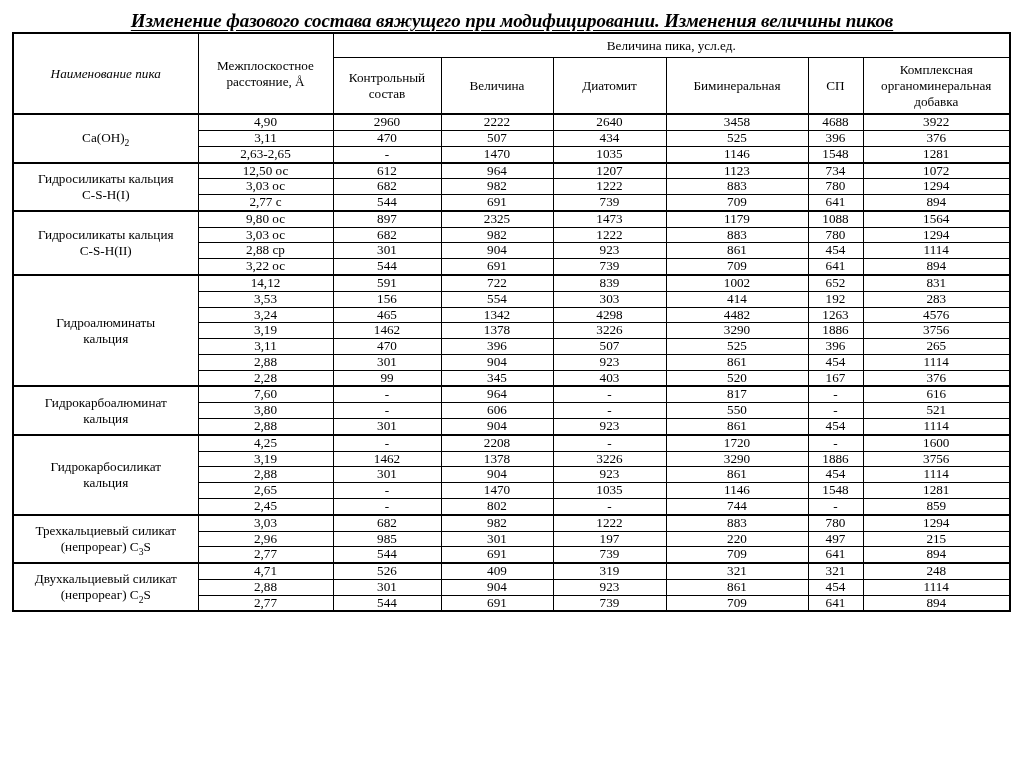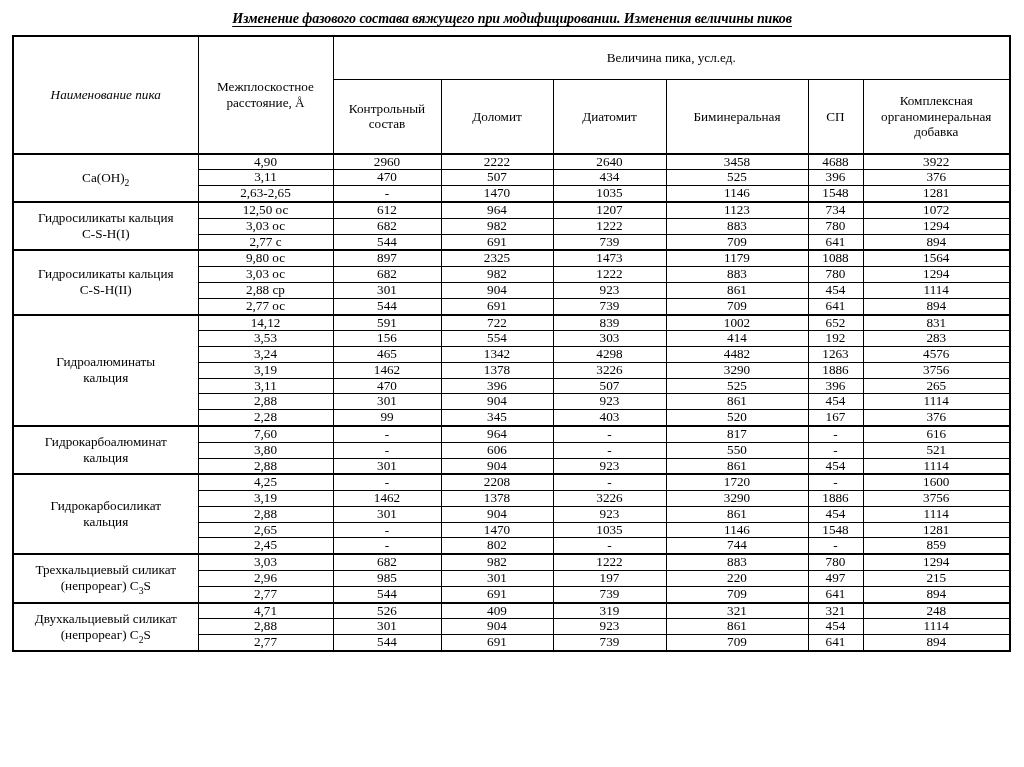--- a/index.html
+++ b/index.html
@@ -19,26 +19,25 @@
     position: relative;
     width: 1024px;
     height: 767px;
     box-sizing: border-box;
   }
   .doc-title {
     text-align: center;
     font-family: "Liberation Serif", "DejaVu Serif", serif;
     font-weight: bold;
     font-style: italic;
-    font-size: 14px;
+    font-size: 19px;
     letter-spacing: -0.1px;
     text-decoration: underline;
     text-underline-offset: 3px;
     padding-top: 11px;
-    padding-bottom: 9px;
     line-height: 1.1;
     white-space: nowrap;
   }
   .table-wrap {
     padding: 0 14px 0 12px;
   }
   table.peaks {
     border-collapse: collapse;
     width: 997px;
     table-layout: fixed;
@@ -49,21 +48,21 @@
   table.peaks td {
     border: 1px solid #000000;
     text-align: center;
     vertical-align: middle;
     padding: 0;
     font-weight: normal;
     font-size: 13.2px;
     overflow: hidden;
   }
   table.peaks thead th {
-    padding: 13px 2px;
+    padding: 4px 2px;
     line-height: 1.18;
   }
   
   table.peaks {
     border: 2px solid #000000;
   }
   td.namecell {
     border-right: 2px solid #000000;
   }
   th.namehead, th.dhead {
@@ -119,21 +118,21 @@
           <col class="c-kom">
       </colgroup>
       <thead>
         <tr>
           <th class="namehead" rowspan="2">Наименование пика</th>
           <th class="dhead" rowspan="2">Межплоскостное расстояние, Å</th>
           <th colspan="6">Величина пика, усл.ед.</th>
         </tr>
         <tr>
           <th>Контрольный состав</th>
-          <th>Доломит</th>
+          <th>Величина</th>
           <th>Диатомит</th>
           <th>Биминеральная</th>
           <th>СП</th>
           <th>Комплексная органоминеральная добавка</th>
         </tr>
       </thead>
       <tbody id="table-body">
           <tr class="group-start">
             <td class="namecell" rowspan="3">
               <div class="namecell-inner">Ca(OH)<span class="sub">2</span></div>
@@ -218,21 +217,21 @@
           <tr>
             <td class="d-col">2,88 ср</td>
             <td class="val">301</td>
             <td class="val">904</td>
             <td class="val">923</td>
             <td class="val">861</td>
             <td class="val">454</td>
             <td class="val">1114</td>
           </tr>
           <tr>
-            <td class="d-col">2,77 ос</td>
+            <td class="d-col">3,22 ос</td>
             <td class="val">544</td>
             <td class="val">691</td>
             <td class="val">739</td>
             <td class="val">709</td>
             <td class="val">641</td>
             <td class="val">894</td>
           </tr>
           <tr class="group-start">
             <td class="namecell" rowspan="7">
               <div class="namecell-inner">Гидроалюминаты<br>кальция</div>

